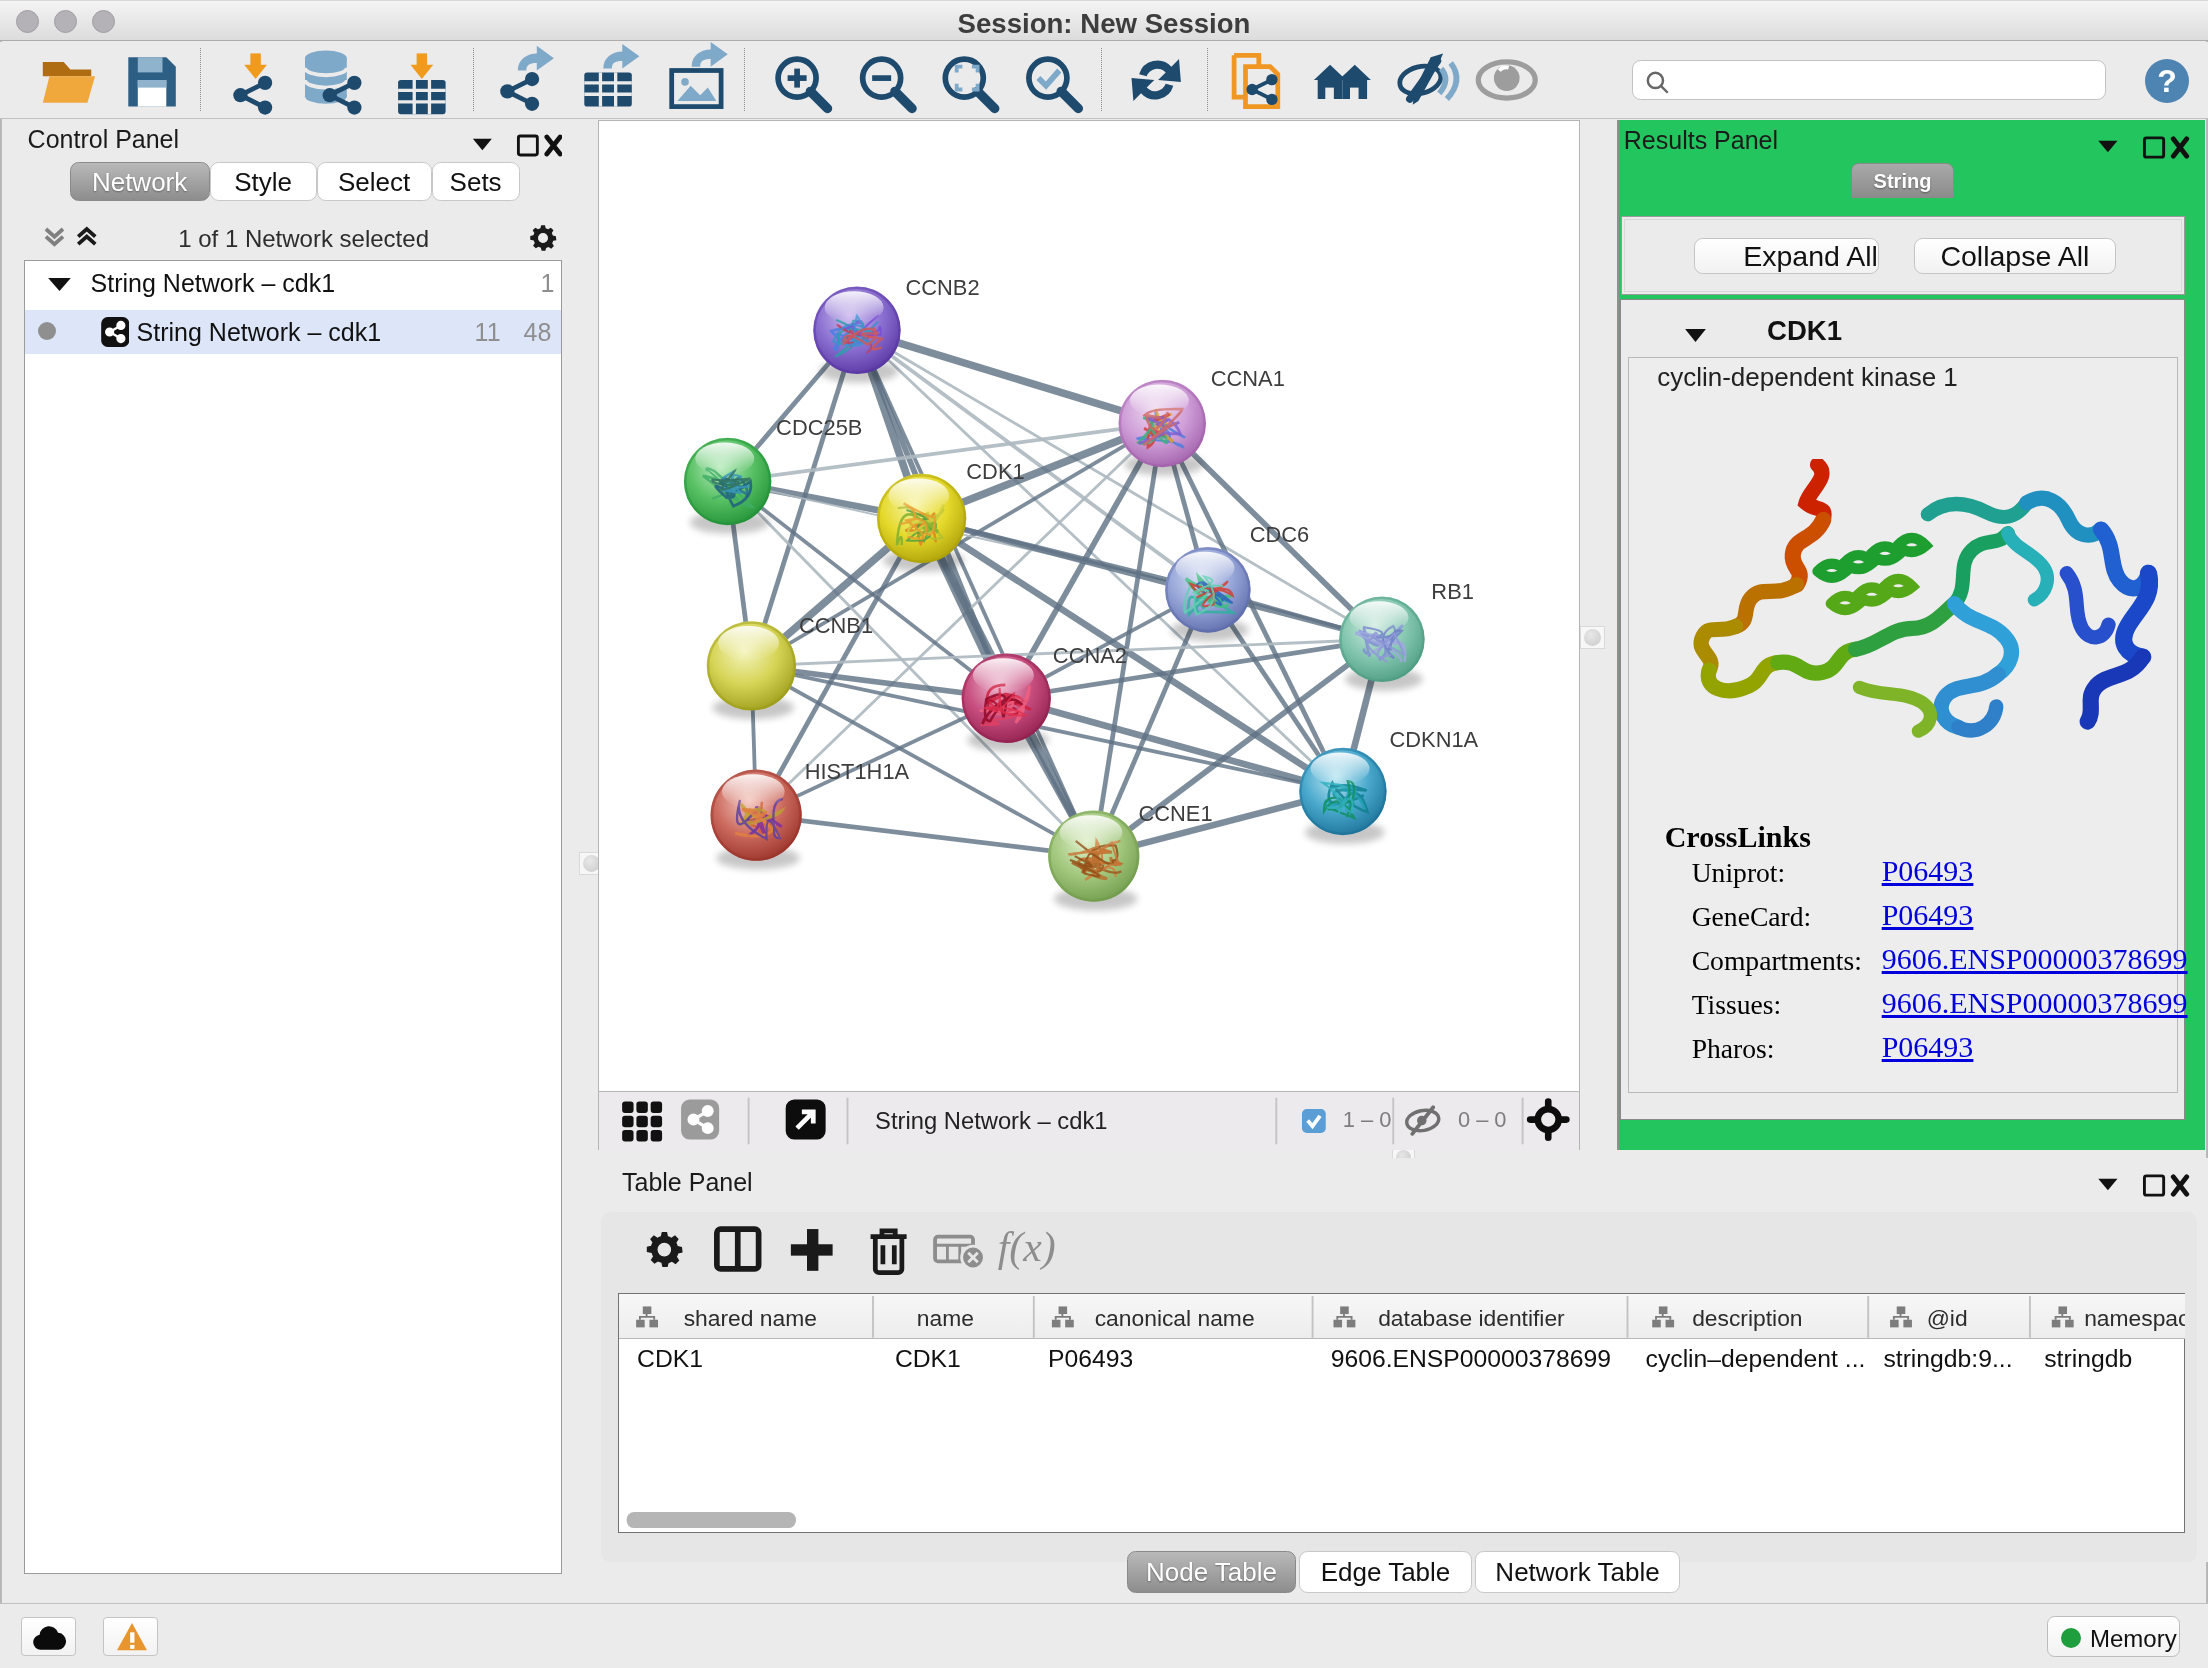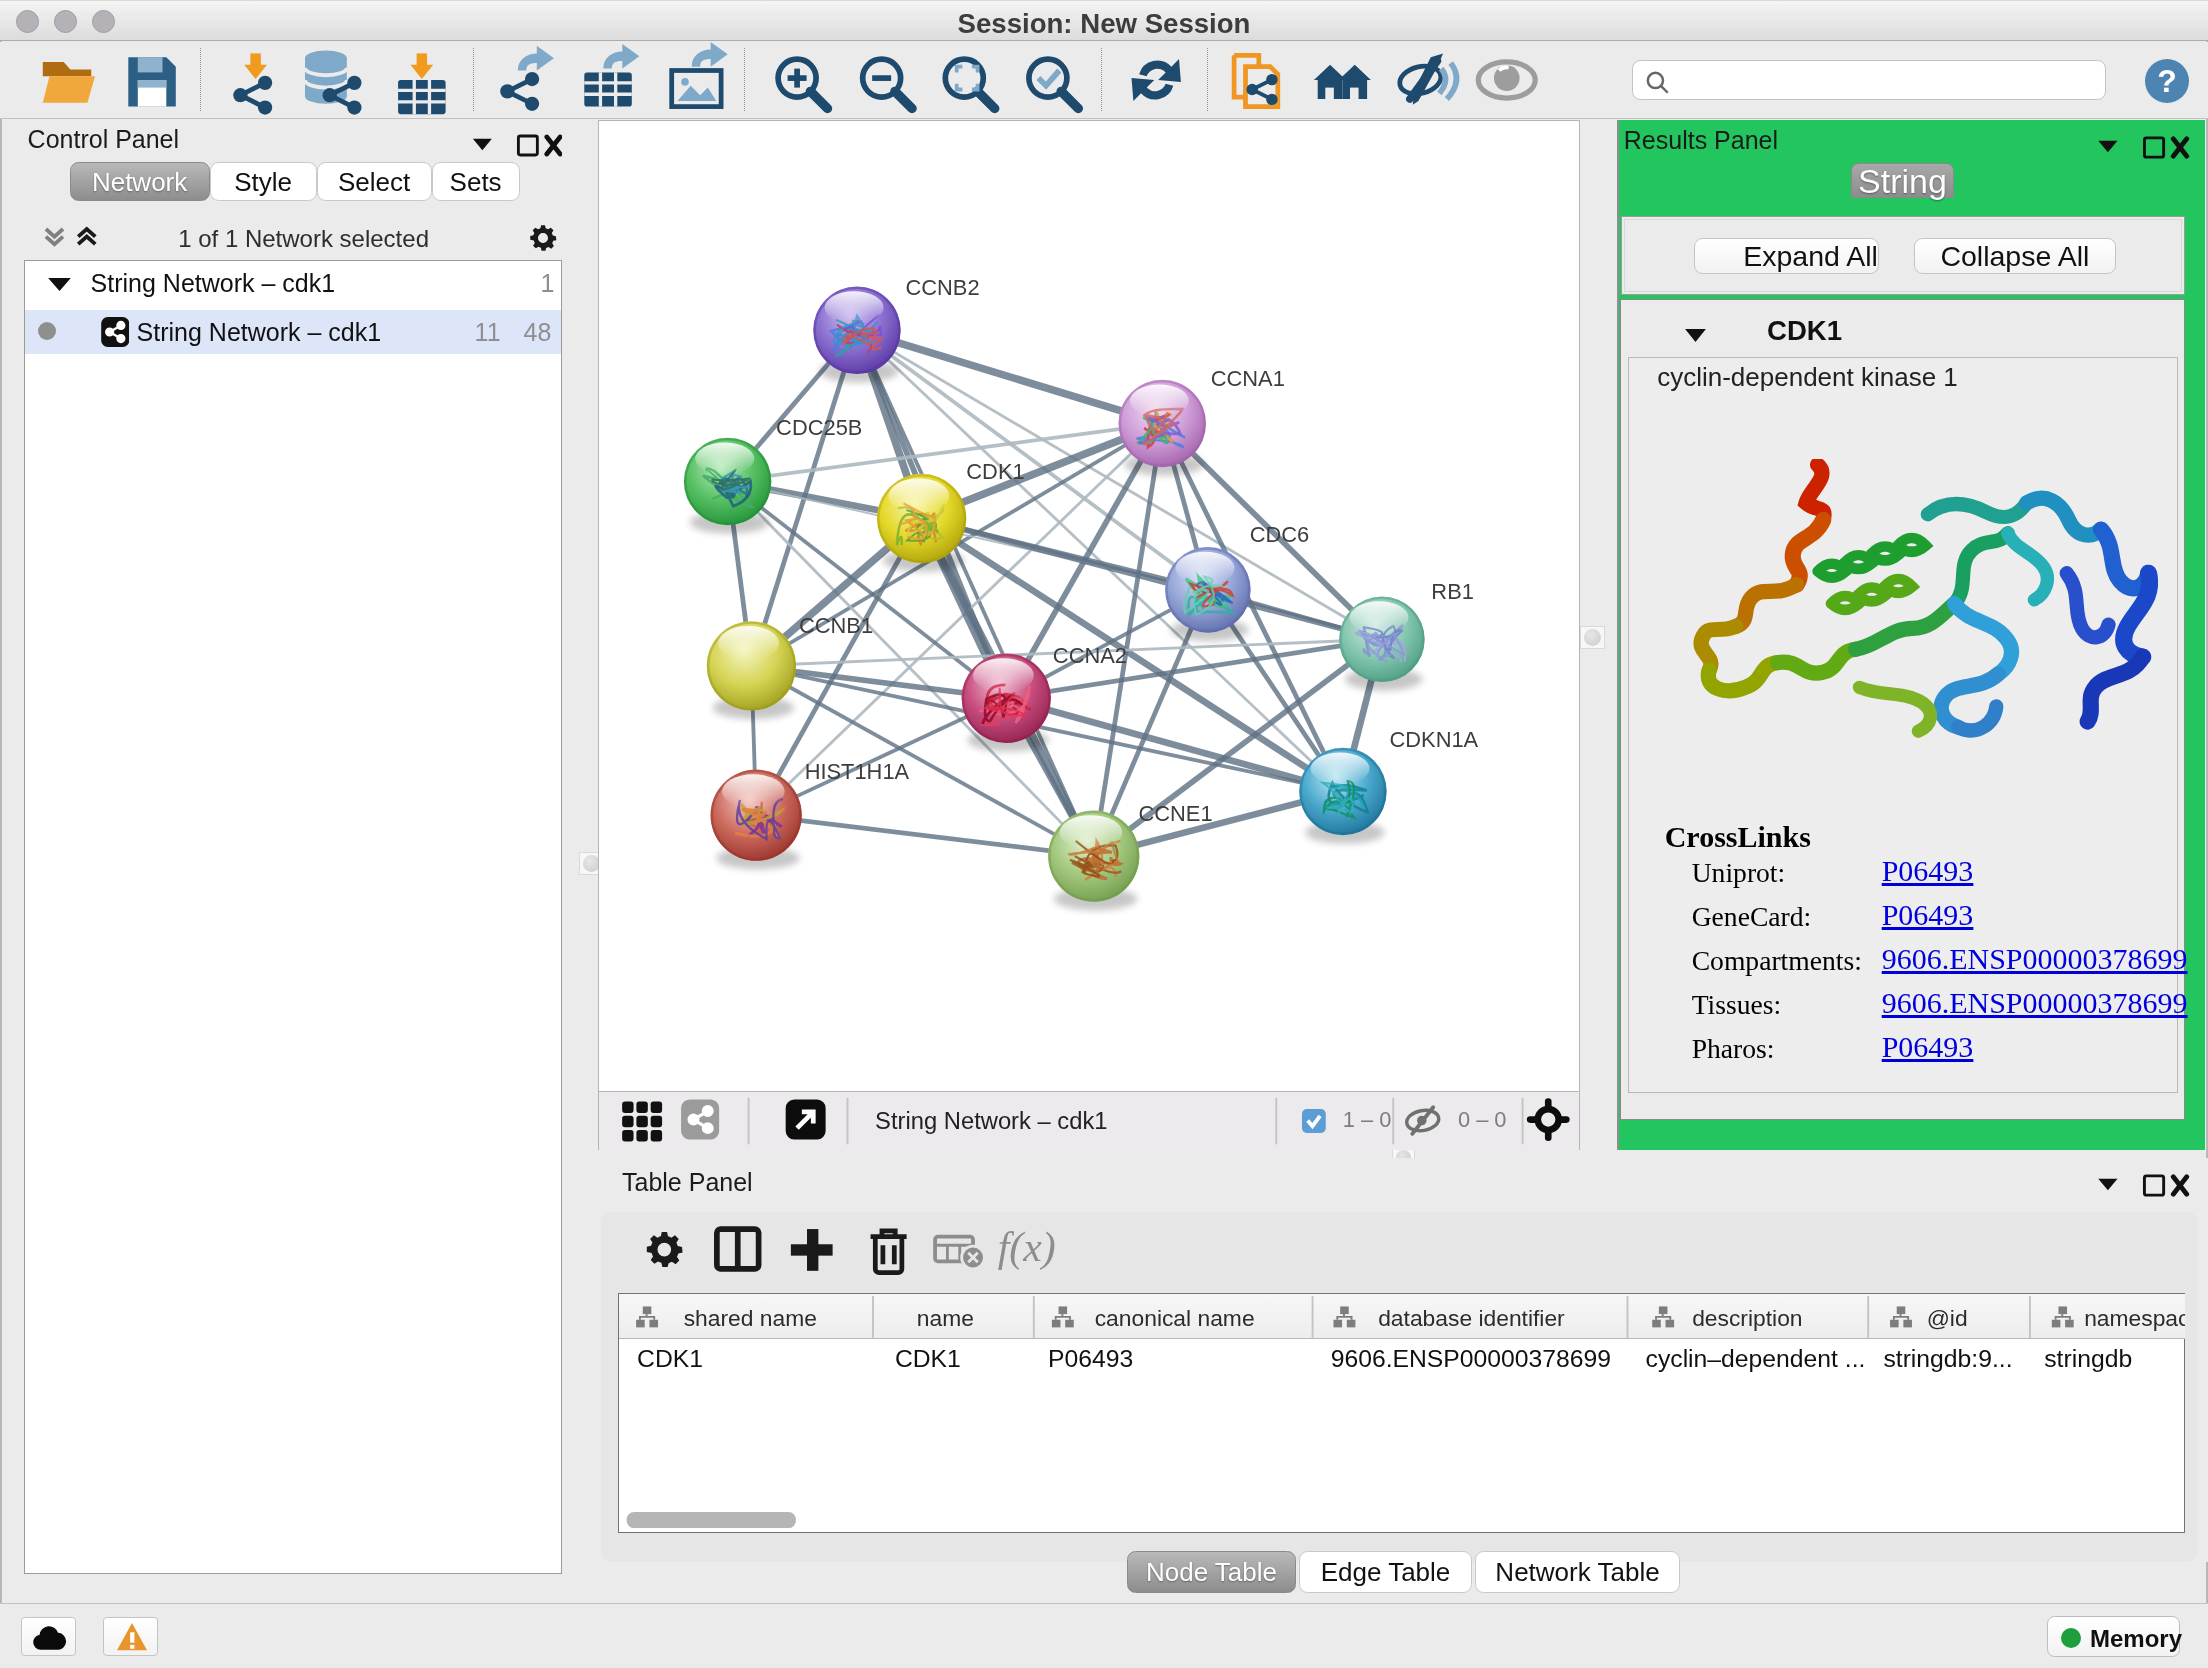--- a/index.html
+++ b/index.html
@@ -34,21 +34,21 @@
   #netview { left:598px; top:120px; width:982px; height:1030px; background:#fff; border:1px solid #b5b5b5; }
   #netfoot { position:absolute; left:0px; top:970px; width:980px; height:59px; background:#eceaec; border-top:1px solid #b5b5b5; }
 
   
   #rpanel { left:1619px; top:120px; width:586px; height:1030px; background:#22c55e; }
 
   
   #tpanel { left:590px; top:1158px; width:1619px; height:404px; background:#ecebec; }
 
   
-  #statusbar { left:0; top:1603px; width:2208px; height:66px; background:#ecebec; border-top:1px solid #c2c1c2;font-weight:bold; }
+  #statusbar { left:0; top:1603px; width:2208px; height:66px; background:#ecebec; border-top:1px solid #c2c1c2; }
 
   .btn { background:linear-gradient(#ffffff,#f2f2f2); border:1px solid #c4c4c4; border-radius:9.5px; }
   a.lnk { color:#0000dd; text-decoration:underline; }
 </style>
 </head>
 <body>
 
 <div id="titlebar" class="abs">
   <div class="tl abs" style="left:16px;"></div>
   <div class="tl abs" style="left:54px;"></div>
@@ -636,21 +636,21 @@
   </div>
 </div>
 
 <div id="rpanel" class="abs">
   <div class="ptitle abs" style="left:4.8px; top:5.7px;">Results Panel</div>
   <svg class="abs" style="left:476px; top:15px;" width="95" height="25" viewBox="0 0 96 26">
     <path d="M2 6 L22 6 L12 18 Z" fill="#111"></path>
     <rect x="50" y="3" width="20" height="20" fill="none" stroke="#111" stroke-width="3" rx="2"></rect>
     <path d="M80 4 L94 22 M94 4 L80 22" stroke="#111" stroke-width="5" stroke-linecap="round"></path>
   </svg>
-  <div class="abs" style="left:232px; top:43px; width:103px; height:35px; background:linear-gradient(#a9a9a9,#8c8c8c); border:1px solid #8a8a8a; border-radius:7.6px 7.6px 0 0; color:#fff; text-align:center; font-size:34px; line-height:34px; text-shadow:0 1px 1.9px rgba(0,0,0,.4);">String</div>
+  <div class="abs" style="left:232px; top:43px; width:103px; height:35px; background:linear-gradient(#a9a9a9,#8c8c8c); border:1px solid #8a8a8a; border-radius:7.6px 7.6px 0 0; color:#fff; text-align:center; font-size:20px; line-height:34px; text-shadow:0 1px 1.9px rgba(0,0,0,.4);font-weight:bold;">String</div>
   <div class="abs" style="left:1.9px; top:96px; width:564px; height:79px; border:1px solid #9b9b9b; background:#ecebec;">
     <div style="position:absolute; left:1.9px; top:1.9px; right:1.9px; bottom:1.9px; border:1px solid #d8d8d8;"></div>
     <div class="abs btn" style="left:72px; top:21px; width:185px; height:36px; text-align:right; font-size:28.5px; line-height:34px; color:#111; border-radius:8.6px;">Expand All</div>
     <div class="abs btn" style="left:292px; top:21px; width:202px; height:36px; text-align:center; font-size:28.5px; line-height:34px; color:#111; border-radius:8.6px;">Collapse All</div>
   </div>
   <div class="abs" style="left:1px; top:179px; width:565px; height:821px; border:1px solid #898989; background:#ecebec;">
     <svg class="abs" style="left:63px; top:27px;" width="23" height="17" viewBox="0 0 24 18">
         <path d="M1 2 L23 2 L12 16 Z" fill="#111"></path>
       </svg>
     <div class="abs" style="left:146px; top:15px; font-size:27.6px; font-weight:bold; color:#111;">CDK1</div>

